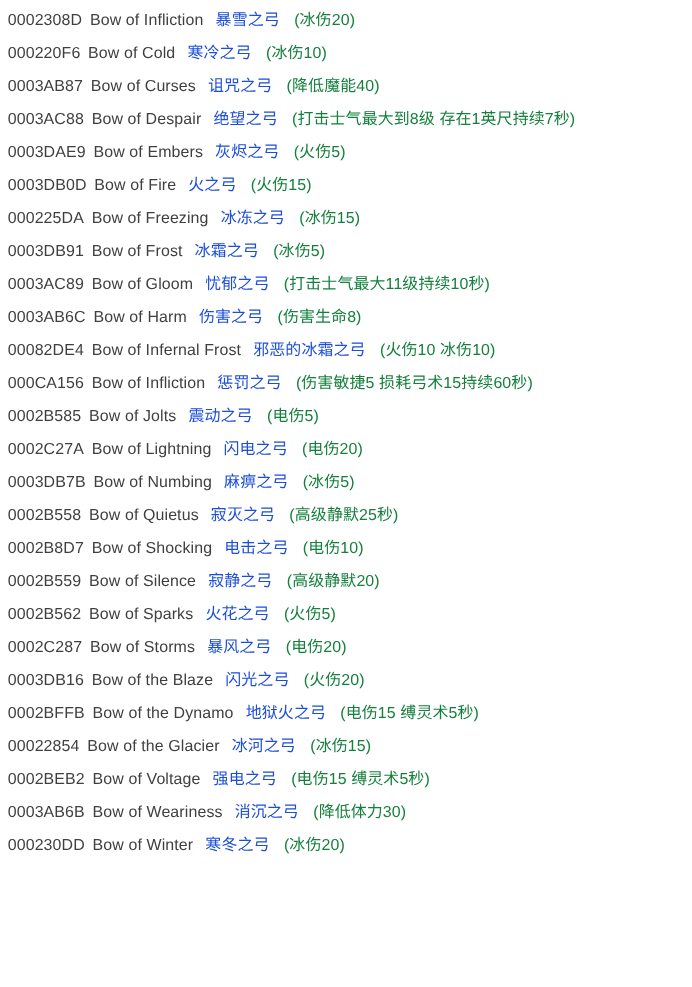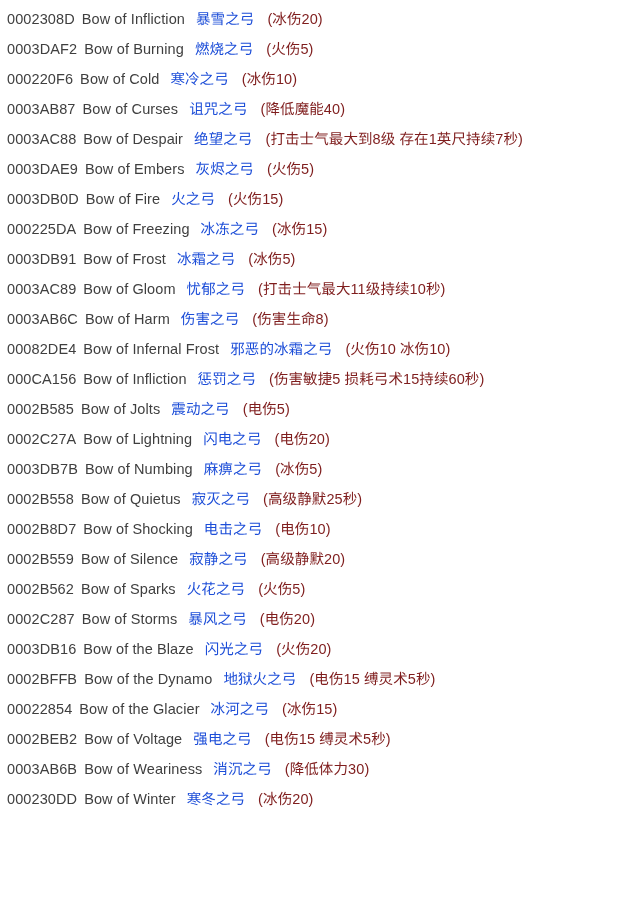--- a/index.html
+++ b/index.html
@@ -39,34 +39,33 @@
 
   .item-name-en {
     color: #3f3f3f;
   }
 
   .item-name-zh {
     color: #1d4ed8;
   }
 
   .item-effect {
-    color: #7f1d1d;
+    color: #15803d;
   }
 
   
   .gap-sm { display: inline-block; width: 7px; }
   .gap-md { display: inline-block; width: 11px; }
   .gap-lg { display: inline-block; width: 13px; }
 </style>
 </head>
 <body>
 
 <div id="item-list">
     <div class="item-row"><span class="item-id">0002308D</span><span class="gap-sm"></span><span class="item-name-en">Bow of Infliction</span><span class="gap-md"></span><span class="item-name-zh">暴雪之弓</span><span class="gap-lg"></span><span class="item-effect">(冰伤20)</span></div>
-    <div class="item-row"><span class="item-id">0003DAF2</span><span class="gap-sm"></span><span class="item-name-en">Bow of Burning</span><span class="gap-md"></span><span class="item-name-zh">燃烧之弓</span><span class="gap-lg"></span><span class="item-effect">(火伤5)</span></div>
     <div class="item-row"><span class="item-id">000220F6</span><span class="gap-sm"></span><span class="item-name-en">Bow of Cold</span><span class="gap-md"></span><span class="item-name-zh">寒冷之弓</span><span class="gap-lg"></span><span class="item-effect">(冰伤10)</span></div>
     <div class="item-row"><span class="item-id">0003AB87</span><span class="gap-sm"></span><span class="item-name-en">Bow of Curses</span><span class="gap-md"></span><span class="item-name-zh">诅咒之弓</span><span class="gap-lg"></span><span class="item-effect">(降低魔能40)</span></div>
     <div class="item-row"><span class="item-id">0003AC88</span><span class="gap-sm"></span><span class="item-name-en">Bow of Despair</span><span class="gap-md"></span><span class="item-name-zh">绝望之弓</span><span class="gap-lg"></span><span class="item-effect">(打击士气最大到8级 存在1英尺持续7秒)</span></div>
     <div class="item-row"><span class="item-id">0003DAE9</span><span class="gap-sm"></span><span class="item-name-en">Bow of Embers</span><span class="gap-md"></span><span class="item-name-zh">灰烬之弓</span><span class="gap-lg"></span><span class="item-effect">(火伤5)</span></div>
     <div class="item-row"><span class="item-id">0003DB0D</span><span class="gap-sm"></span><span class="item-name-en">Bow of Fire</span><span class="gap-md"></span><span class="item-name-zh">火之弓</span><span class="gap-lg"></span><span class="item-effect">(火伤15)</span></div>
     <div class="item-row"><span class="item-id">000225DA</span><span class="gap-sm"></span><span class="item-name-en">Bow of Freezing</span><span class="gap-md"></span><span class="item-name-zh">冰冻之弓</span><span class="gap-lg"></span><span class="item-effect">(冰伤15)</span></div>
     <div class="item-row"><span class="item-id">0003DB91</span><span class="gap-sm"></span><span class="item-name-en">Bow of Frost</span><span class="gap-md"></span><span class="item-name-zh">冰霜之弓</span><span class="gap-lg"></span><span class="item-effect">(冰伤5)</span></div>
     <div class="item-row"><span class="item-id">0003AC89</span><span class="gap-sm"></span><span class="item-name-en">Bow of Gloom</span><span class="gap-md"></span><span class="item-name-zh">忧郁之弓</span><span class="gap-lg"></span><span class="item-effect">(打击士气最大11级持续10秒)</span></div>
     <div class="item-row"><span class="item-id">0003AB6C</span><span class="gap-sm"></span><span class="item-name-en">Bow of Harm</span><span class="gap-md"></span><span class="item-name-zh">伤害之弓</span><span class="gap-lg"></span><span class="item-effect">(伤害生命8)</span></div>
     <div class="item-row"><span class="item-id">00082DE4</span><span class="gap-sm"></span><span class="item-name-en">Bow of Infernal Frost</span><span class="gap-md"></span><span class="item-name-zh">邪恶的冰霜之弓</span><span class="gap-lg"></span><span class="item-effect">(火伤10  冰伤10)</span></div>

